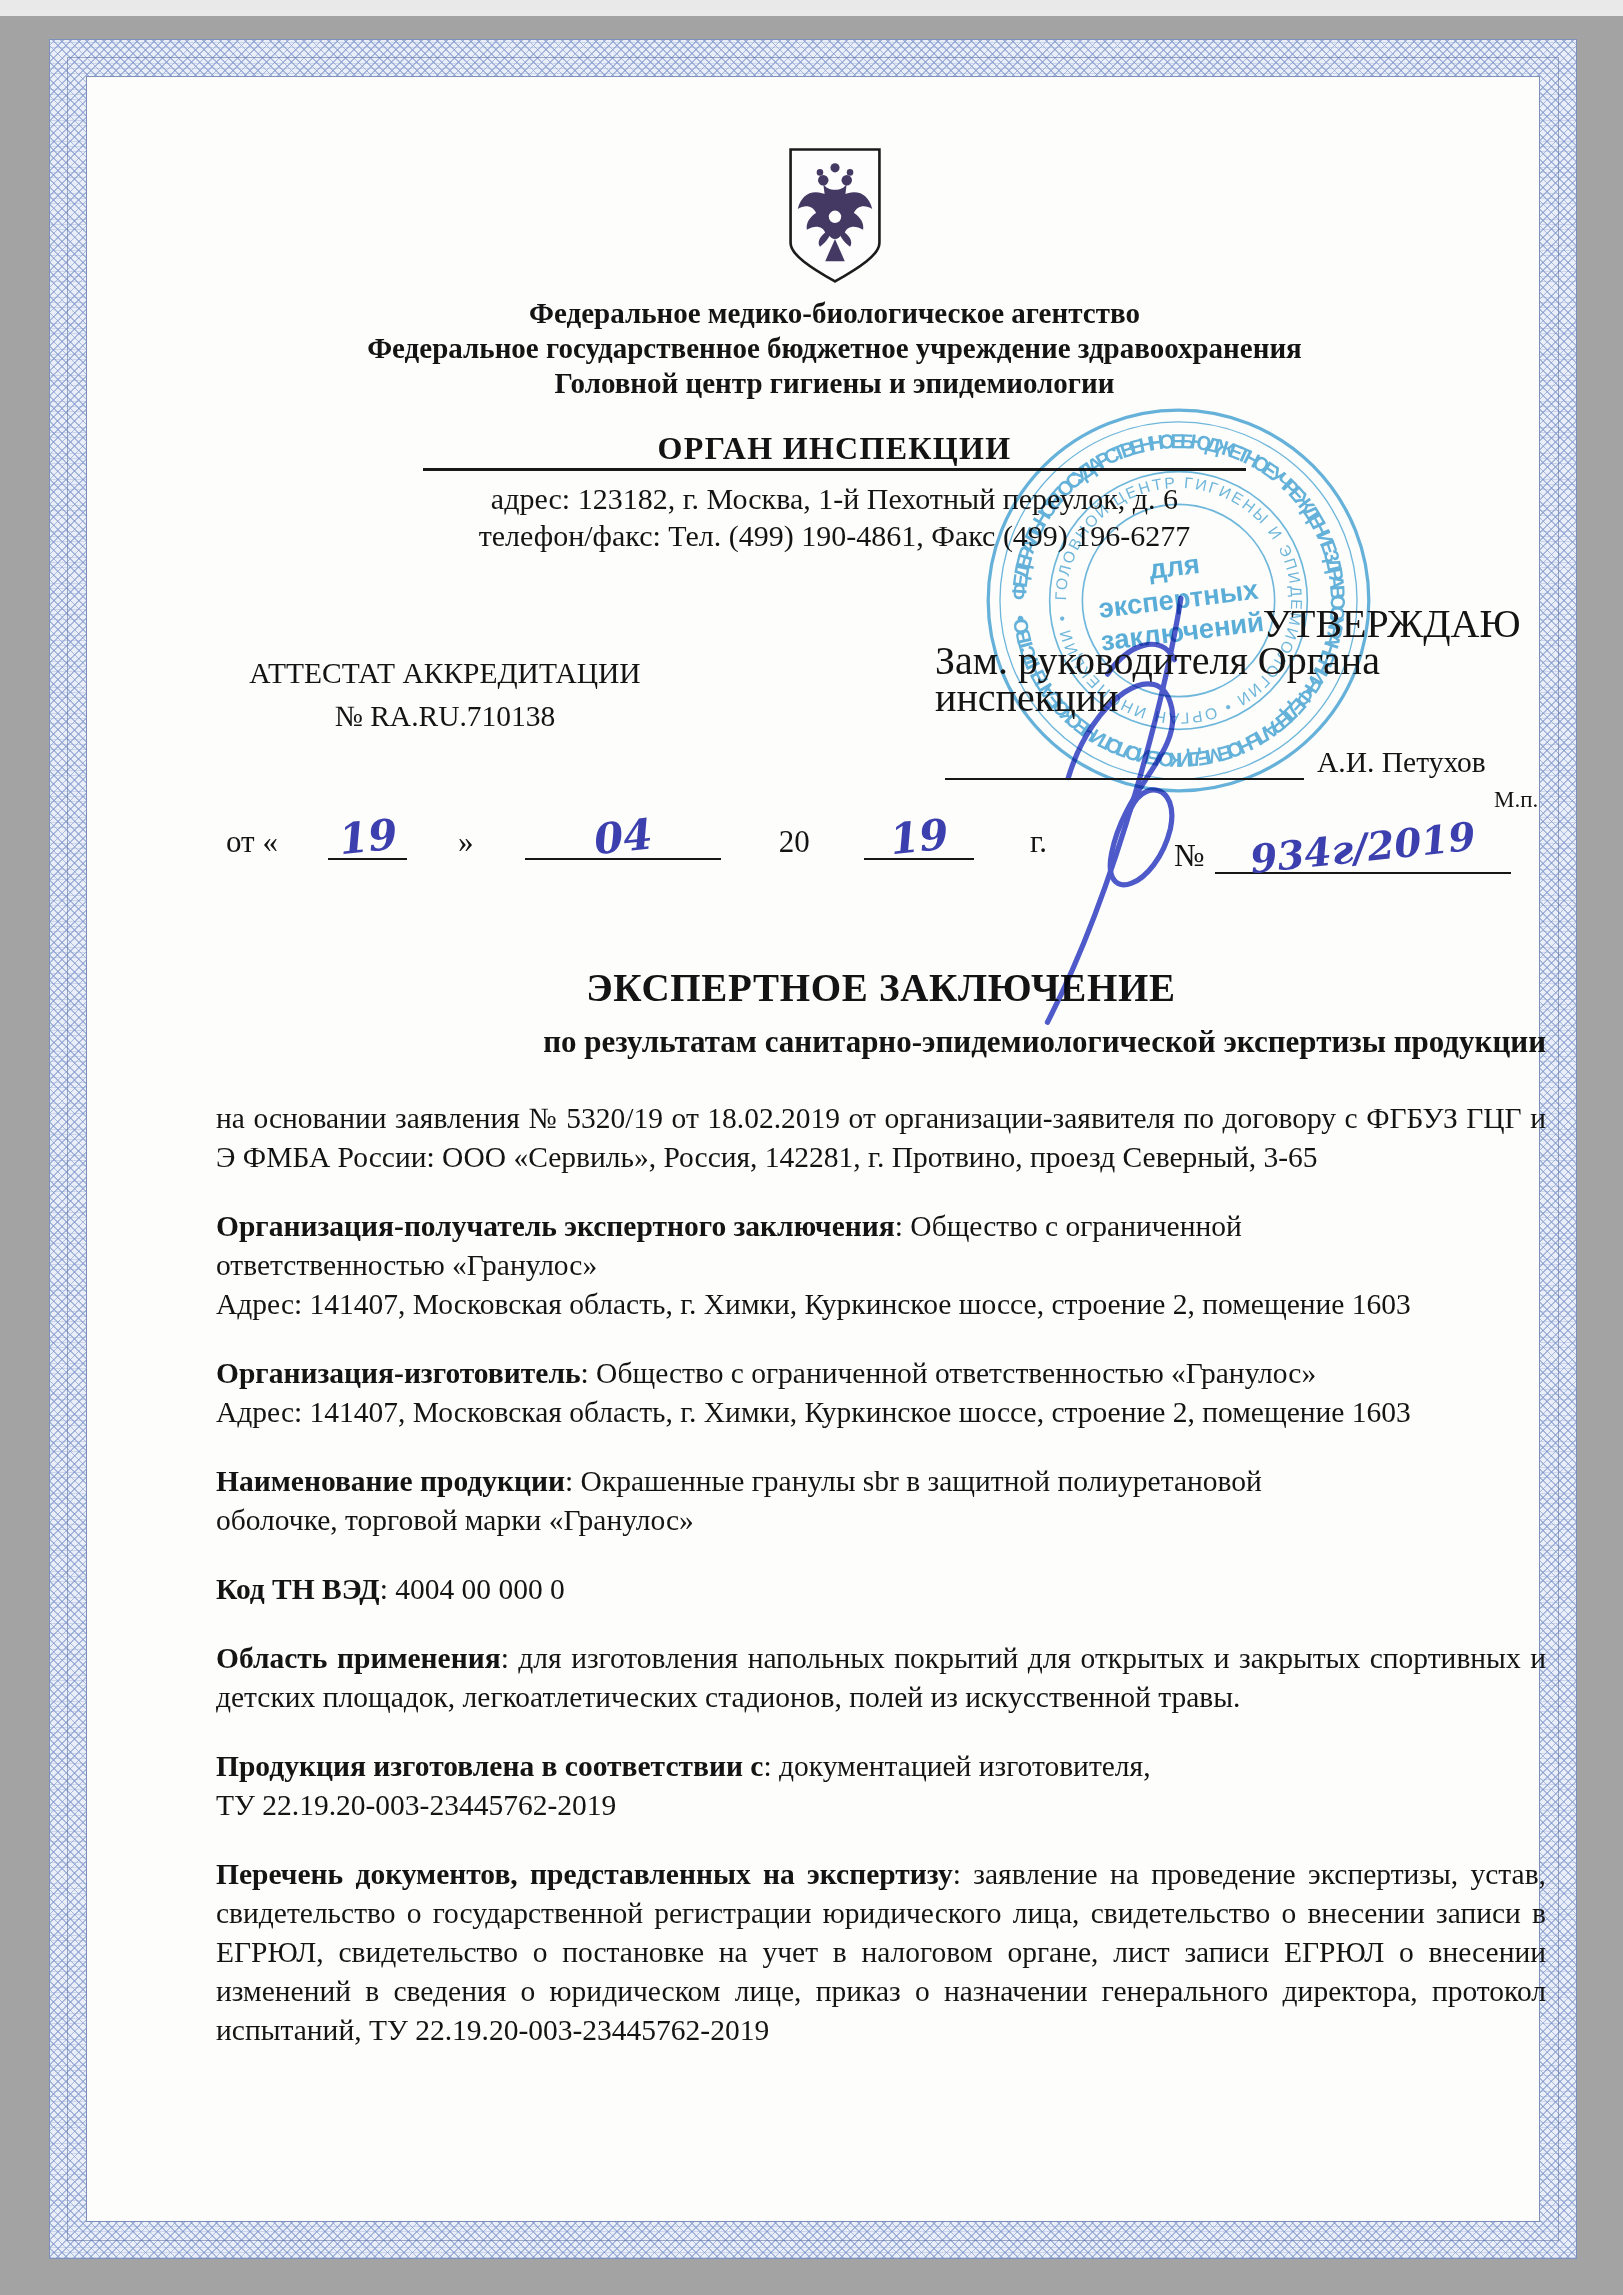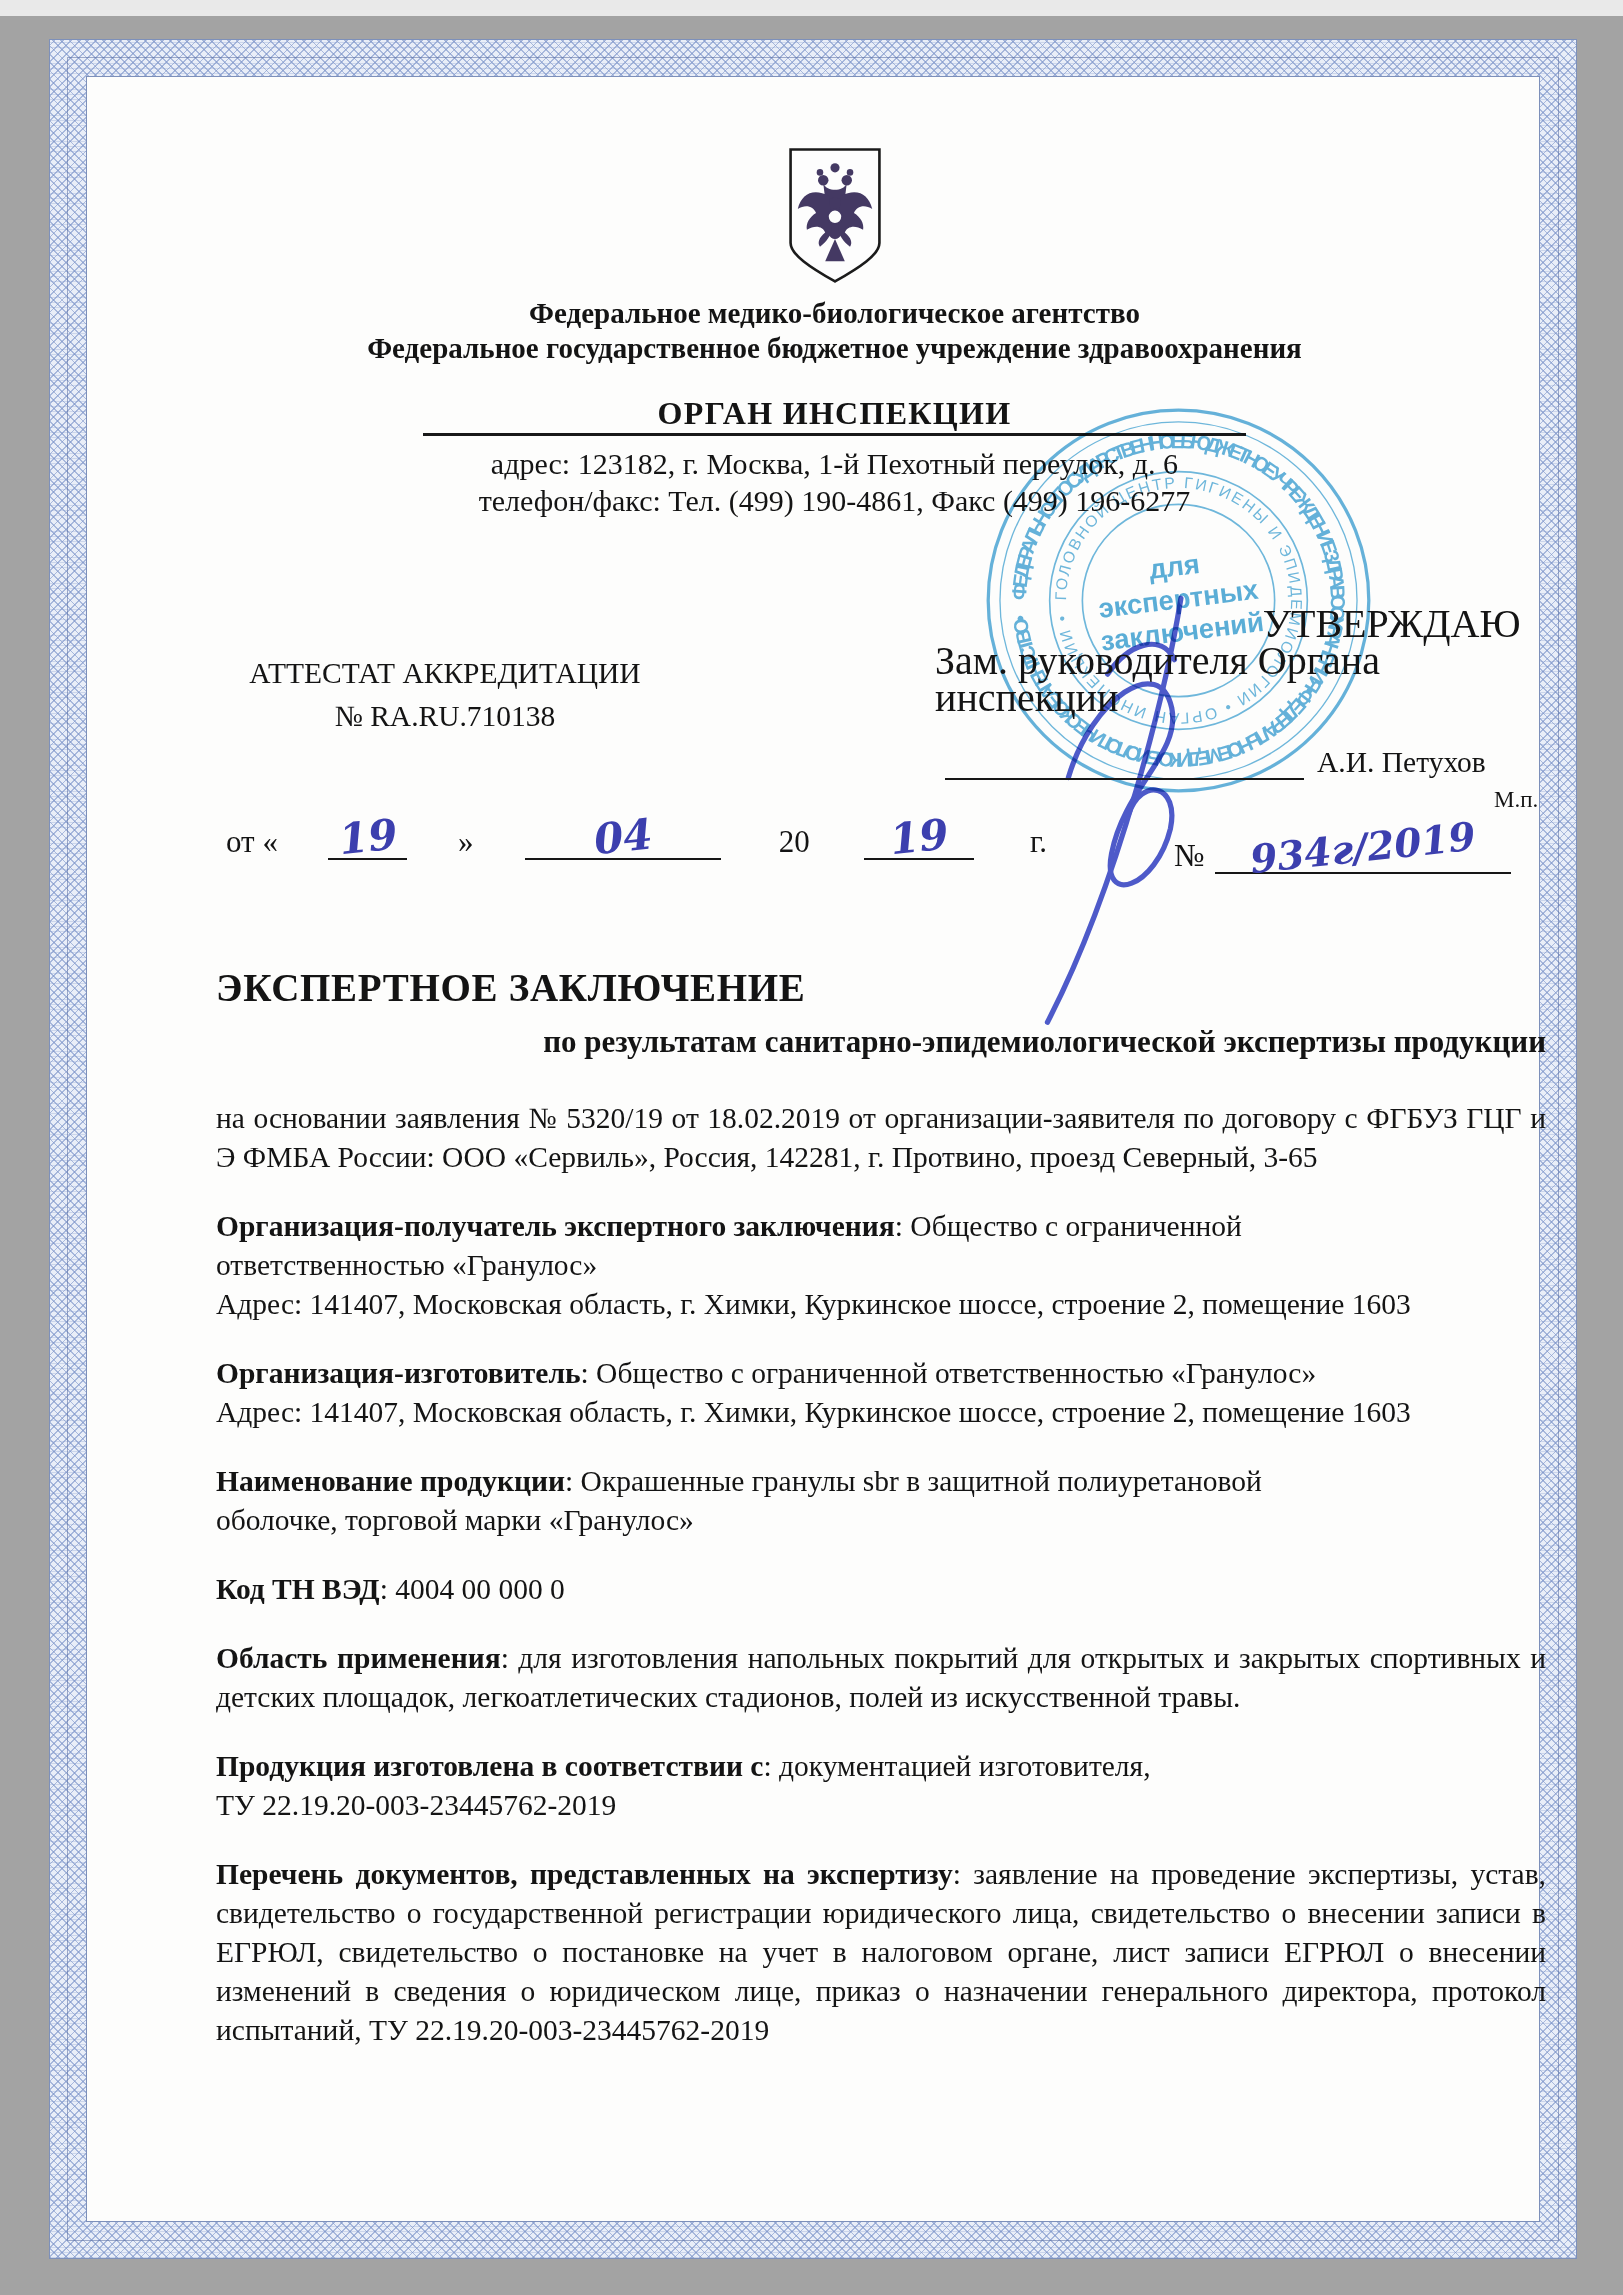--- a/index.html
+++ b/index.html
@@ -69,21 +69,21 @@
   .u-num .hw { font-size:39px; line-height:43px; transform:rotate(-6deg) translateY(-2.6px); }
 
   
   .stamp { position:absolute; left:981px; top:387px; z-index:3; mix-blend-mode:multiply; opacity:.95; }
   .stamp text { font-family:"Liberation Sans", sans-serif; fill:#3f9fd0; }
   .signature { position:absolute; left:970px; top:560px; z-index:4; mix-blend-mode:multiply; }
 
   
   .doc-body { position:absolute; left:216px; top:949px; width:1330px;
               font-size:29.5px; line-height:39px; }
-  .doc-title    { text-align:left; font-weight:bold; font-size:39px; line-height:46px;
+  .doc-title    { text-align:center; font-weight:bold; font-size:39px; line-height:46px;
                   letter-spacing:0.7px; margin:0 0 10.5px 0; }
   .doc-subtitle { text-align:right; font-weight:bold; font-size:31px; margin:0 0 38px 0; }
   .para { margin:0 0 30px 0; }
   .just { text-align:justify; }
   .lbl  { font-weight:bold; }
   .addr-line { white-space:nowrap; }
 </style>
 </head>
 <body>
 
@@ -107,20 +107,21 @@
           <path d="M57,57 C63,70 87,70 93,57 L88,96 C82,92 68,92 62,96 Z"></path>
           <ellipse cx="75" cy="110" rx="16" ry="32"></ellipse>
           <path d="M66,76 C42,64 24,72 18,96 C30,88 42,92 46,102 C36,108 30,118 32,128 C44,120 56,122 60,132 C50,140 48,148 52,154 C62,146 70,136 70,124 Z"></path>
           <path d="M84,76 C108,64 126,72 132,96 C120,88 108,92 104,102 C114,108 120,118 118,128 C106,120 94,122 90,132 C100,140 102,148 98,154 C88,146 80,136 80,124 Z"></path>
           <path d="M75,142 L60,176 H90 Z"></path>
           <circle cx="75" cy="108" r="11" fill="#fdfdfd" stroke="#443963" stroke-width="3"></circle>
         </g>
       </svg>
       <div class="lh-line">Федеральное медико-биологическое агентство</div>
       <div class="lh-line">Федеральное государственное бюджетное учреждение здравоохранения</div>
+      <div class="lh-line">Головной центр гигиены и эпидемиологии</div>
       <div>
         <span class="organ-title">ОРГАН ИНСПЕКЦИИ</span>
       </div>
       <div class="organ-underline"></div>
       <div class="addr">адрес: 123182, г. Москва, 1-й Пехотный переулок, д. 6</div>
       <div class="addr">телефон/факс: Тел. (499) 190-4861, Факс (499) 196-6277</div>
     </div>
 
     <svg class="stamp" width="395" height="395" viewBox="-302 -302 604 604">
       <defs>

